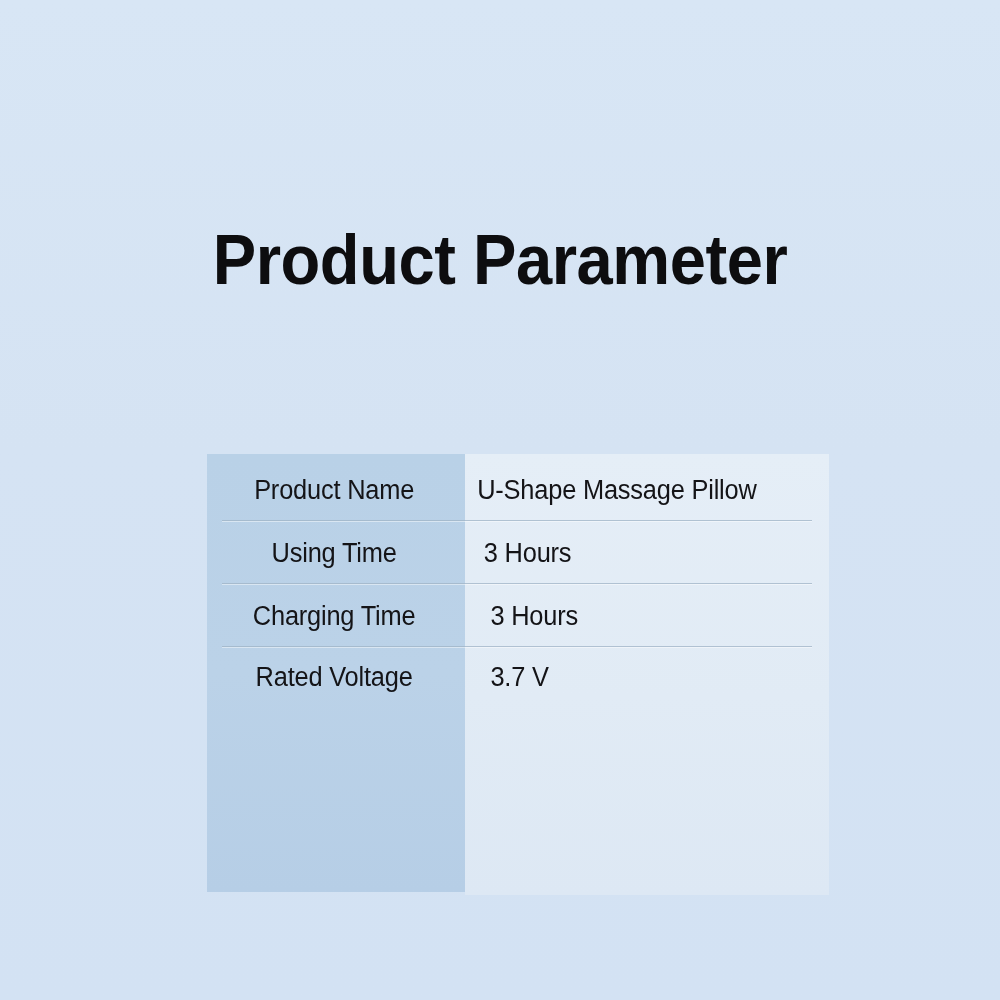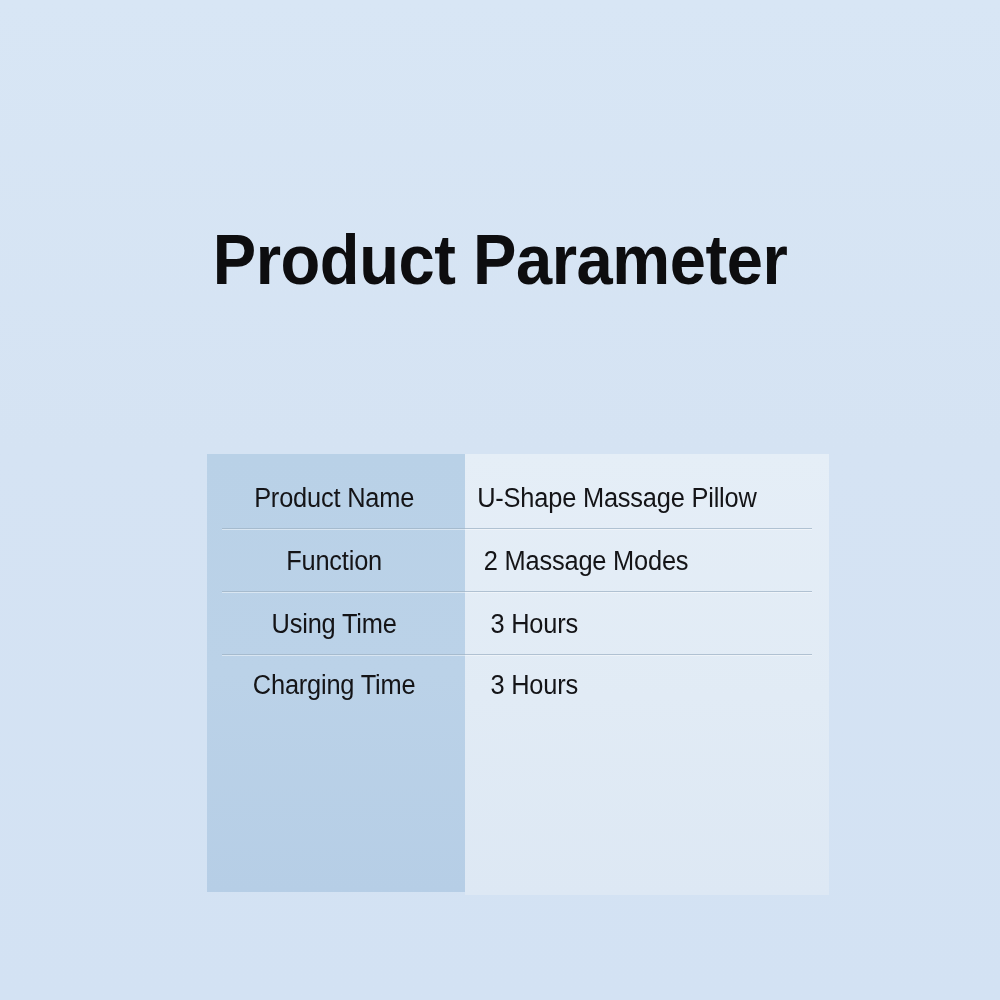--- a/index.html
+++ b/index.html
@@ -62,21 +62,21 @@
     left: 258px;
     top: 0;
     width: 364px;
     height: 441px;
     background: linear-gradient(180deg, #e5eef7 0%, #e1ebf5 55%, #dde8f4 100%);
   }
 
   .rows {
     position: absolute;
     left: 0;
-    top: 12px;
+    top: 4px;
     width: 622px;
     height: 441px;
   }
 
   .row {
     position: relative;
     height: 63px;
     display: flex;
     align-items: center;
   }
@@ -154,33 +154,33 @@
     <div class="col-bg-right"></div>
 
     <div class="rows">
 
       <div class="row">
         <div class="cell-label">Product Name</div>
         <div class="cell-value">U-Shape Massage Pillow</div>
       </div>
 
 
-      <div class="row">
-        <div class="cell-label">Function</div>
-        <div class="cell-value">2 Massage Modes</div>
-      </div>
 
 
       <div class="row">
         <div class="cell-label">Using Time</div>
         <div class="cell-value">3 Hours</div>
       </div>
 
       <div class="row">
         <div class="cell-label">Charging Time</div>
         <div class="cell-value">3 Hours</div>
       </div>
 
+      <div class="row">
+        <div class="cell-label">Rated Voltage</div>
+        <div class="cell-value">3.7 V</div>
+      </div>
 
     </div>
   </div>
 
 </div>
 
 </body></html>

